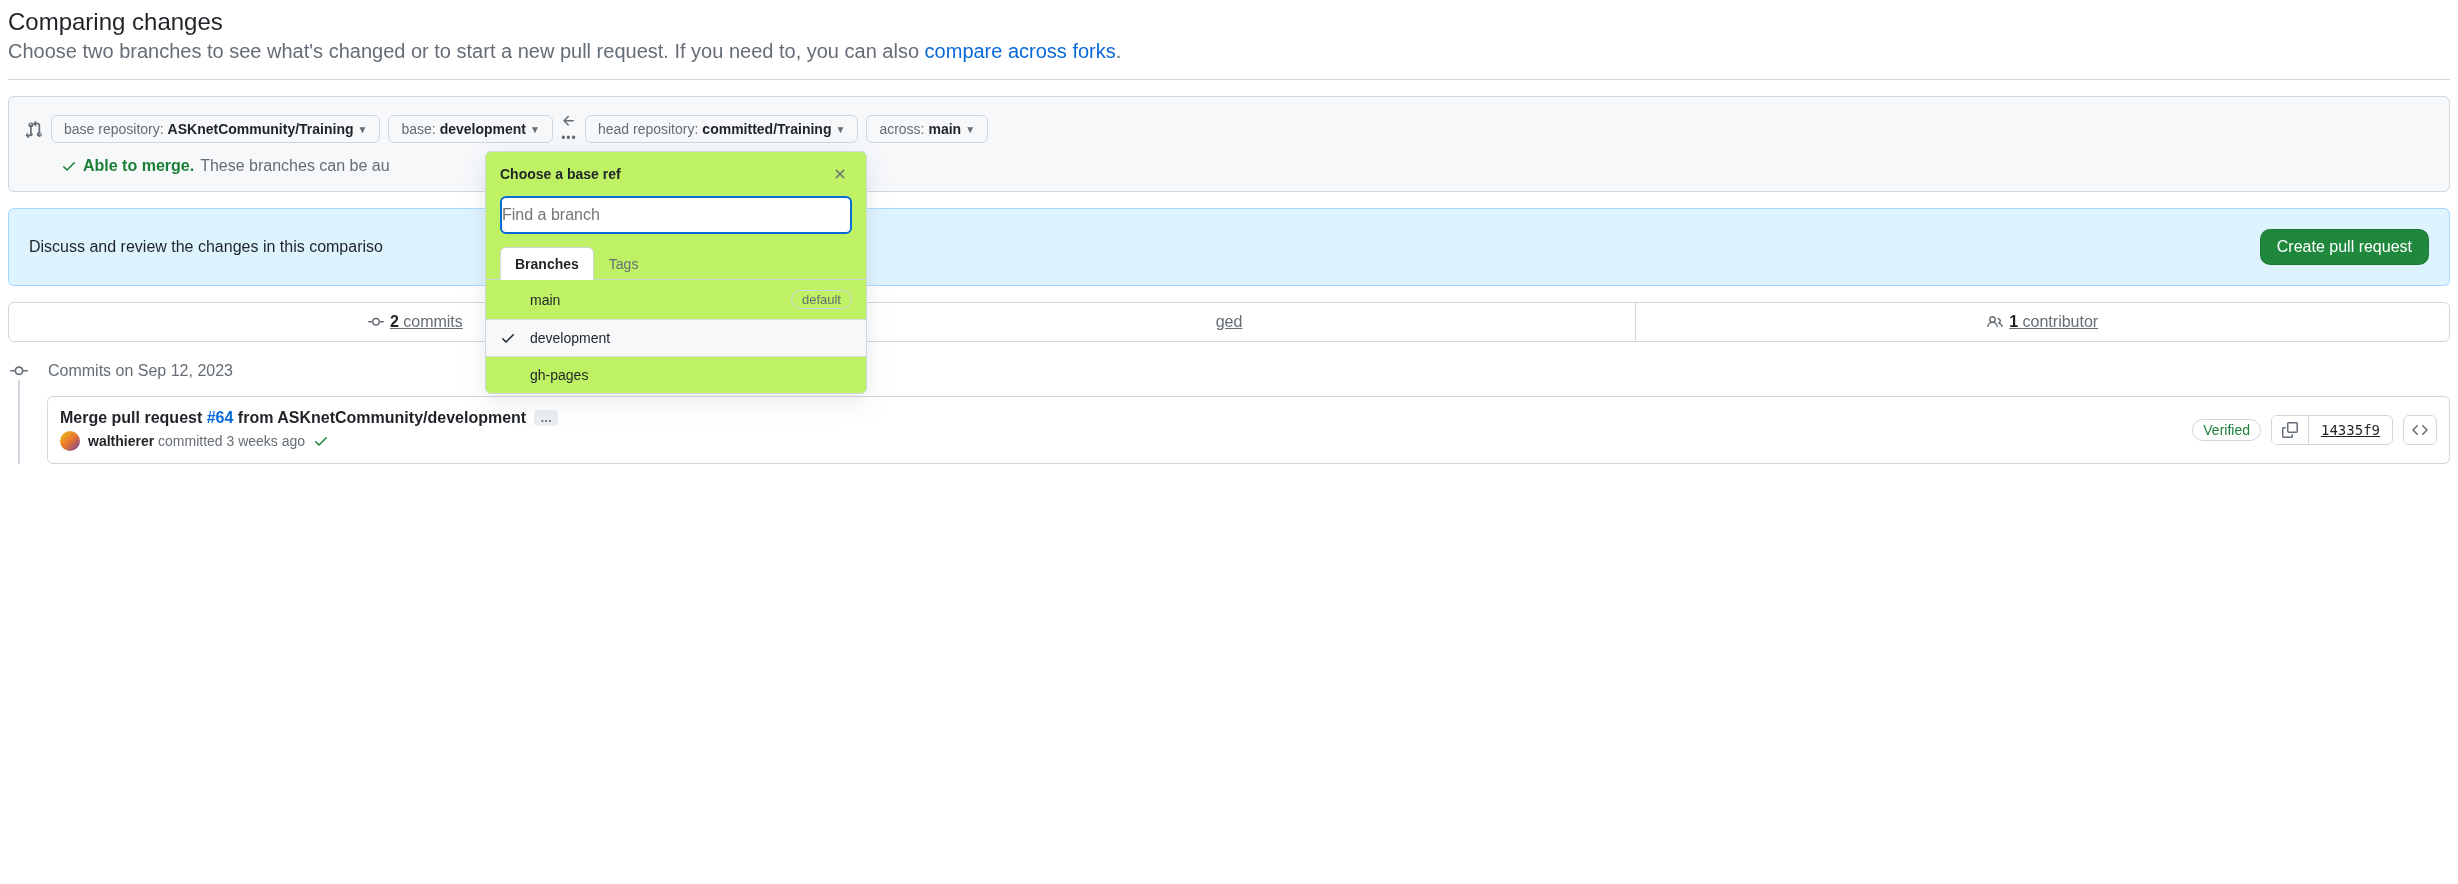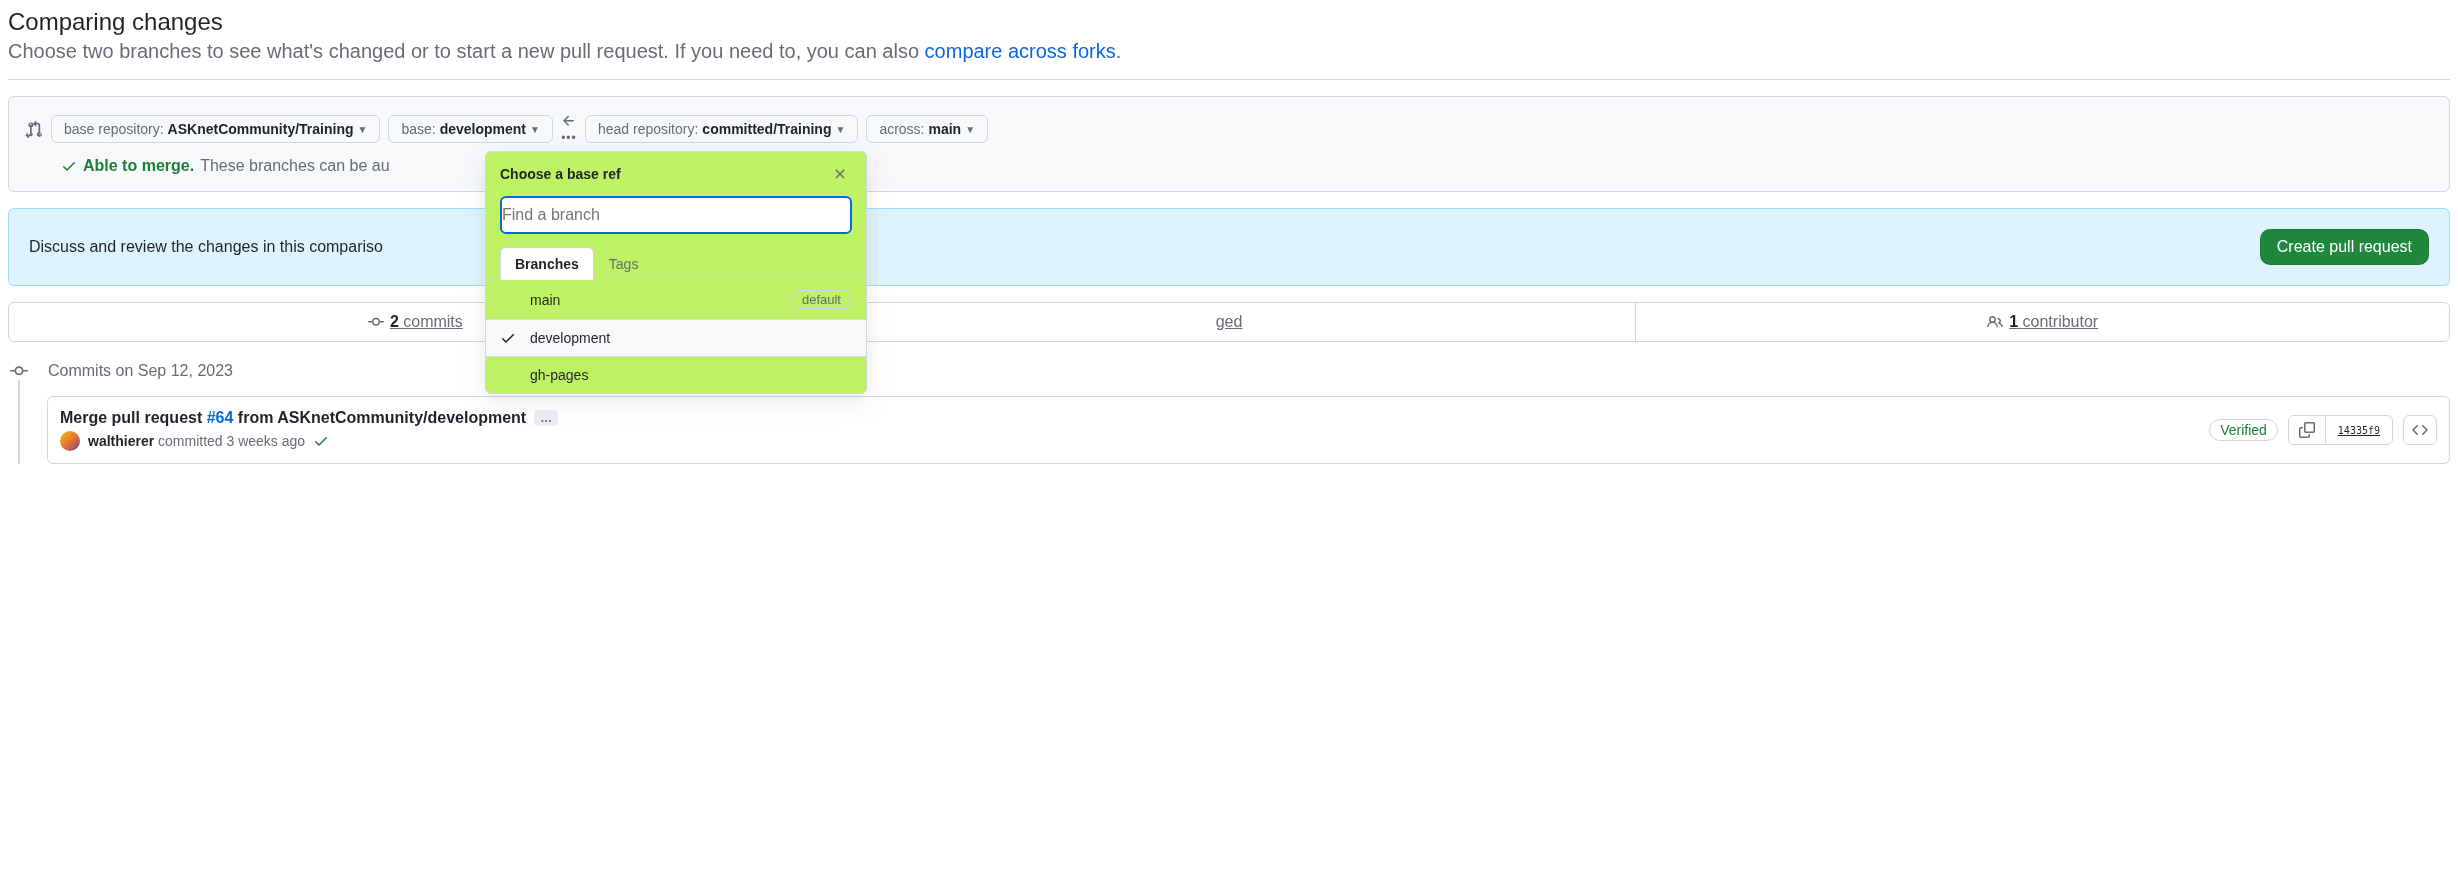--- a/index.html
+++ b/index.html
@@ -227,21 +227,21 @@
     border-right: 1px solid #d0d7de;
     background: #fff;
     color: #656d76;
     cursor: pointer;
     display: flex;
     align-items: center;
   }
   .sha-text {
     padding: 6px 12px;
     font-family: ui-monospace, SFMono-Regular, Menlo, monospace;
-    font-size: 10px;
+    font-size: 14px;
     color: #1f2328;
     display: flex;
     align-items: center;
   }
   .code-btn {
     border: 1px solid #d0d7de;
     border-radius: 6px;
     padding: 6px 8px;
     background: #fff;
     color: #656d76;

